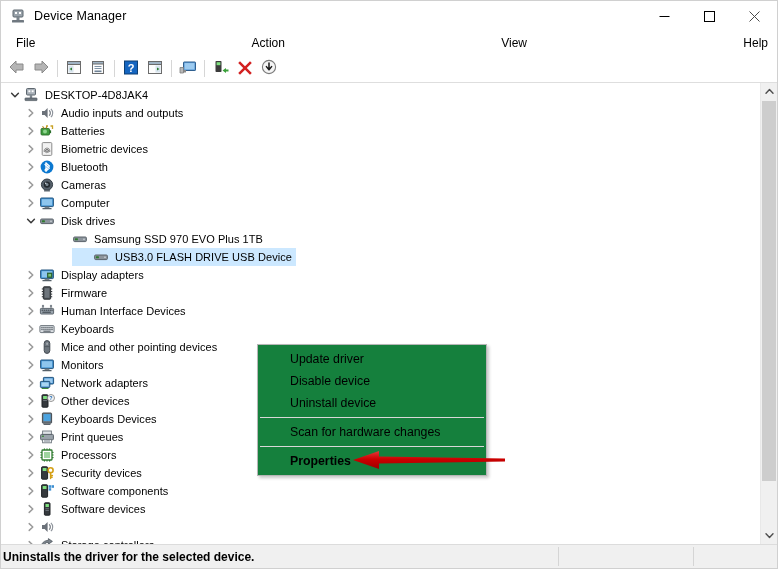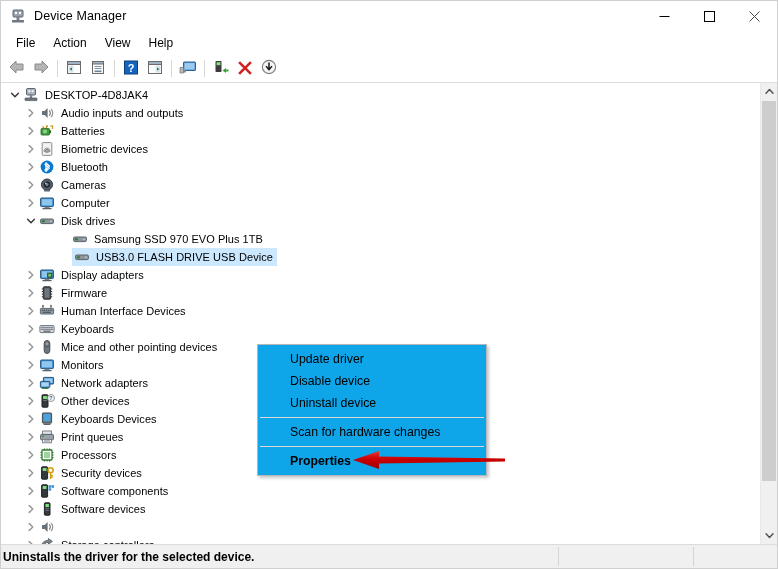--- a/index.html
+++ b/index.html
@@ -51,20 +51,21 @@
     cursor: default;
   }
   .winbtn svg { display: block; }
 
   
   .menubar {
     height: 24px; flex: 0 0 24px;
     background: #ffffff;
     display: flex; align-items: center;
     padding-left: 6px;
+    justify-content: space-between;
   }
   .menuitem {
     padding: 3px 9px 4px 9px;
     font-size: 12px; color: #000;
     cursor: default;
   }
 
   
   .toolbar {
     height: 27px; flex: 0 0 27px;
@@ -122,20 +123,21 @@
     color: #000;
     line-height: 18px;
     letter-spacing: .05px;
     padding-right: 4px;
   }
   .row.selected { background: transparent; }
   .selwrap {
     background: #cce8ff;
     display: inline-flex; align-items: center;
     height: 18px;
+    padding-left: 19px;
   }
 
   
   .d0 { padding-left: 6px; }
   .d1 { padding-left: 22px; }
   .d2 { padding-left: 55px; align-items: center; }
 
   
   .vscroll {
     width: 17px; flex: 0 0 17px;
@@ -178,21 +180,21 @@
   .status-div {
     position: absolute; top: 2px; bottom: 2px;
     width: 1px; background: #d5d5d5;
   }
 
   
   .ctxmenu {
     position: absolute;
     left: 256px; top: 261px;
     width: 230px;
-    background: #0ea5e9;
+    background: #15803d;
     border: 1px solid #b6b6b6;
     box-shadow: 2px 2px 3px rgba(0,0,0,.22);
     padding: 3px 0 3px 0;
     z-index: 50;
     box-sizing: border-box;
   }
   .ctxitem {
     height: 22px;
     display: flex; align-items: center;
     padding-left: 32px;

